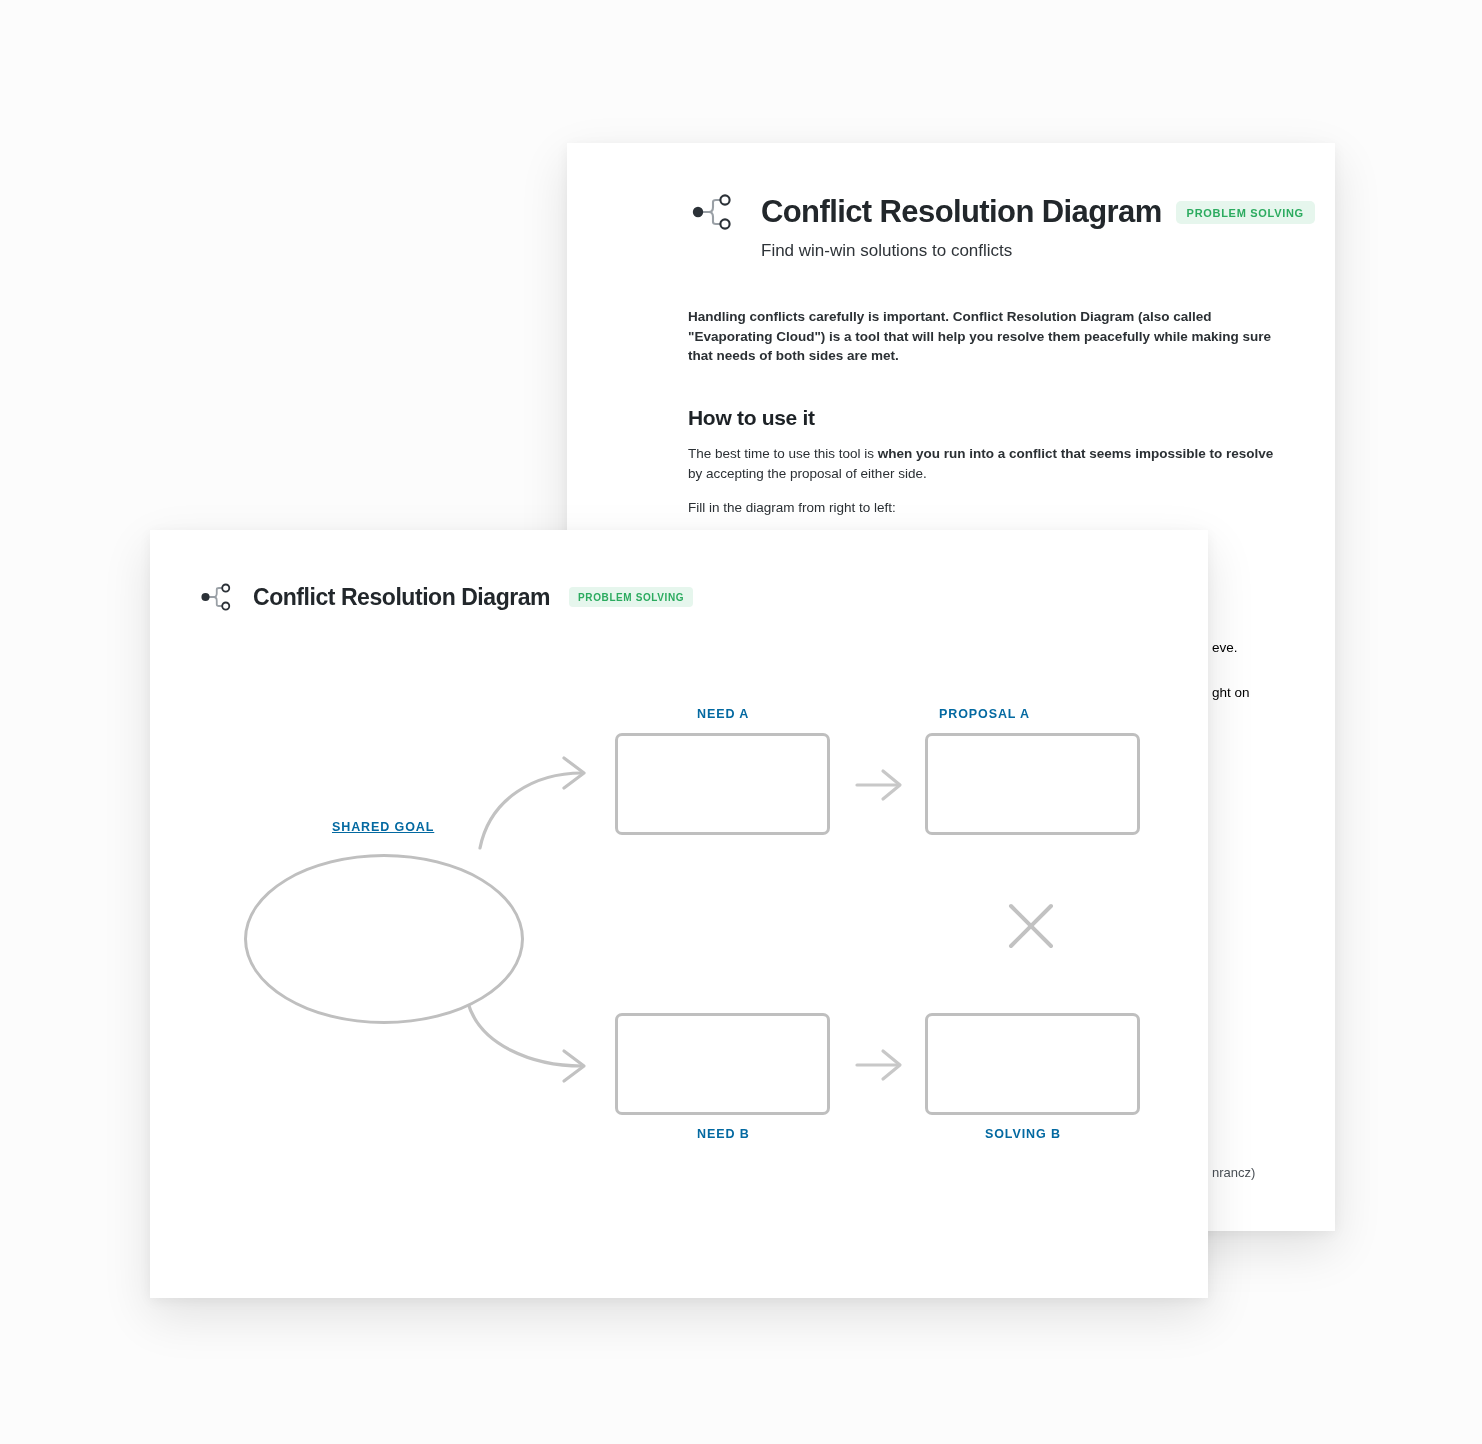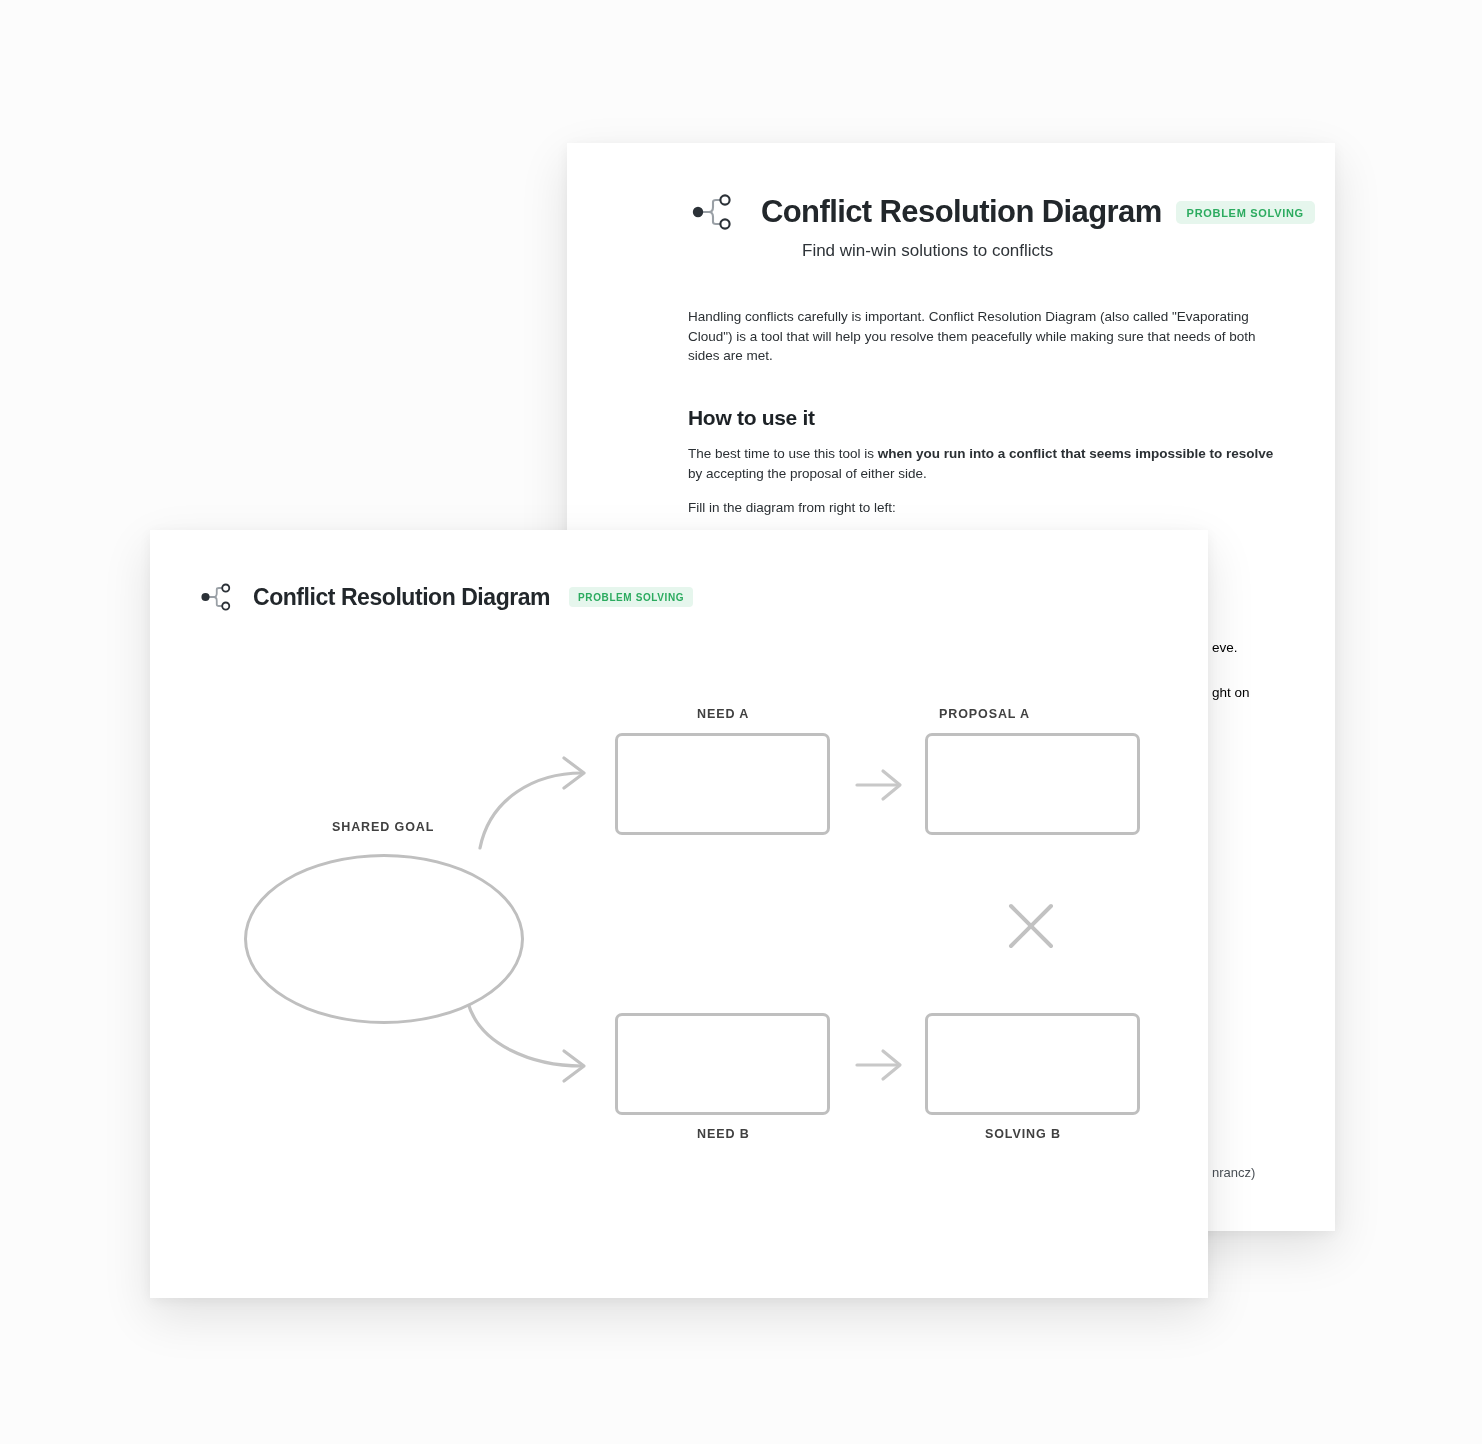--- a/index.html
+++ b/index.html
@@ -84,28 +84,28 @@
     padding: 6px 11px 5px;
     border-radius: 5px;
     white-space: nowrap;
   }
 
   .back-subtitle {
     margin-top: 11px;
     font-size: 17px;
     color: #2e3338;
     font-weight: 400;
-    margin-left: 41px;
   }
 
   .back-body {
     margin-top: 46px;
     font-size: 13.5px;
     line-height: 1.46;
     color: #2b3034;
+    font-weight: bold;
   }
 
   .section-h {
     margin-top: 40px;
     font-size: 21px;
     font-weight: 700;
     color: #1d2226;
     letter-spacing: -0.3px;
   }
 
@@ -176,21 +176,21 @@
     width: 1058px;
     height: 768px;
     pointer-events: none;
   }
 
   .dg-label {
     position: absolute;
     font-size: 12.5px;
     font-weight: 700;
     letter-spacing: 0.9px;
-    color: #404040;
+    color: #0369a1;
     white-space: nowrap;
   }
 
   .dg-box {
     position: absolute;
     border: 3px solid #bfbfbf;
     border-radius: 7px;
     background: #ffffff;
   }
 
@@ -287,21 +287,21 @@
           <line x1="707" y1="535" x2="748" y2="535" stroke="#c8c8c8" stroke-width="3.2" stroke-linecap="round"></line>
           <path d="M733 521 L750 535 L733 549" fill="none" stroke="#c8c8c8" stroke-width="3.2" stroke-linecap="round" stroke-linejoin="round"></path>
         </g>
 
         <g>
           <line x1="861" y1="376" x2="901" y2="416" stroke="#c2c2c2" stroke-width="4" stroke-linecap="round"></line>
           <line x1="901" y1="376" x2="861" y2="416" stroke="#c2c2c2" stroke-width="4" stroke-linecap="round"></line>
         </g>
       </svg>
 
-      <div class="dg-label" style="left:182px; top:290px;">SHARED GOAL</div>
+      <div class="dg-label" style="left:182px; top:290px;text-decoration:underline;">SHARED GOAL</div>
       <div class="dg-ellipse" style="left:94px; top:324px; width:280px; height:170px;"></div>
 
       <div class="dg-label" style="left:547px; top:177px;">NEED A</div>
       <div class="dg-box" style="left:465px; top:203px; width:215px; height:102px;"></div>
 
       <div class="dg-label" style="left:789px; top:177px;">PROPOSAL A</div>
       <div class="dg-box" style="left:775px; top:203px; width:215px; height:102px;"></div>
 
       <div class="dg-box" style="left:465px; top:483px; width:215px; height:102px;"></div>
       <div class="dg-label" style="left:547px; top:597px;">NEED B</div>

